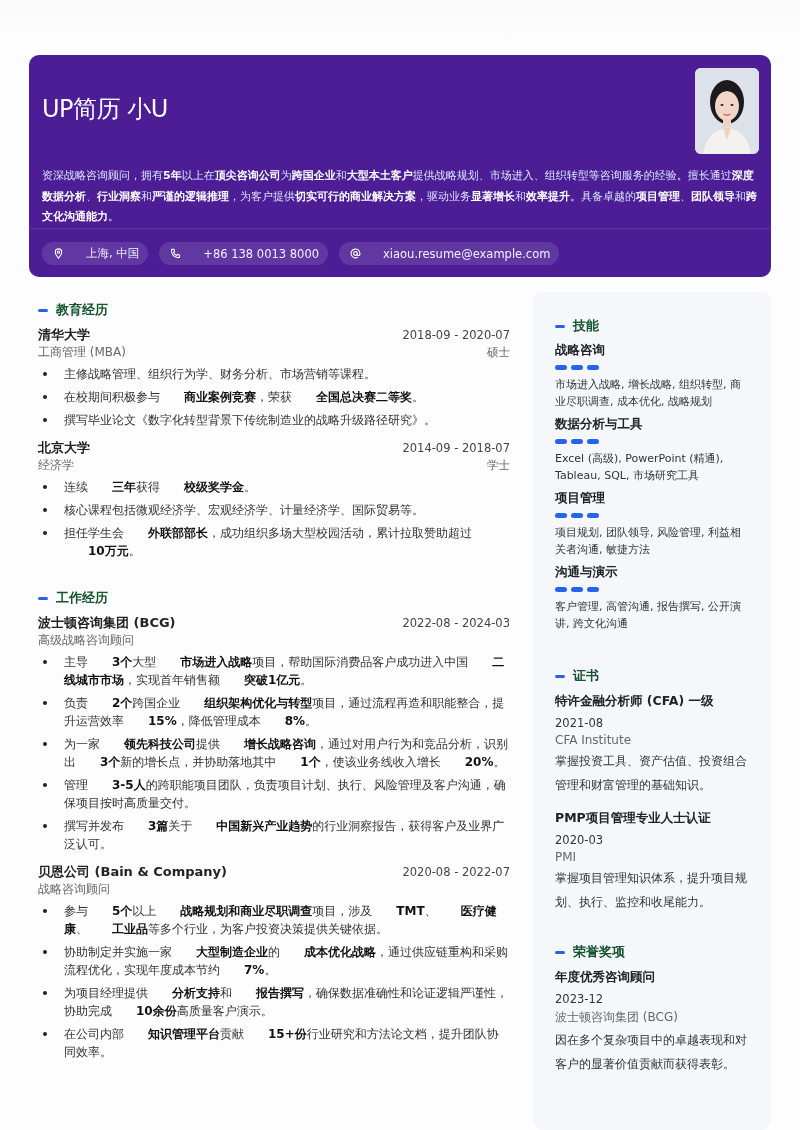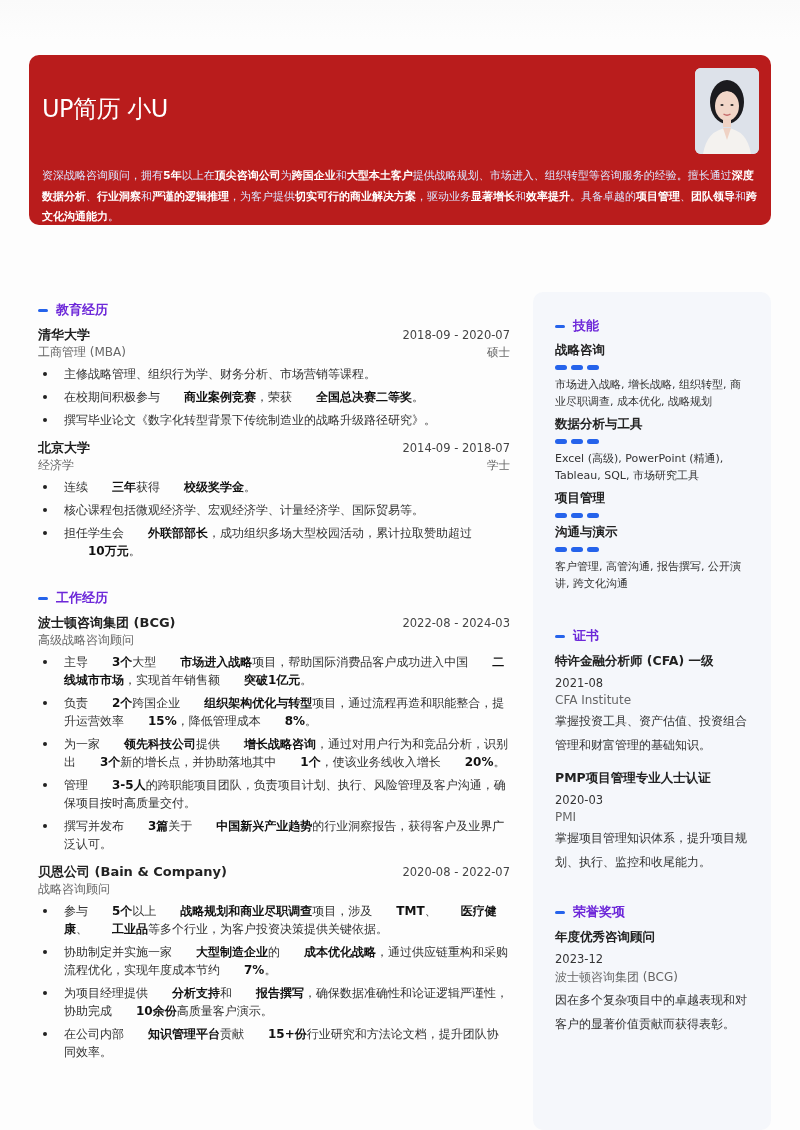--- a/index.html
+++ b/index.html
@@ -1,30 +1,30 @@
 <!DOCTYPE html>
 <html><head>
 <meta charset="utf-8">
 <style>
   * { box-sizing: border-box; margin: 0; padding: 0; }
   html, body { width: 800px; height: 1130px; background: #fdfdfd; overflow: hidden; }
   body { font-family: "DejaVu Sans", "Liberation Sans", sans-serif; color: #222; position: relative; }
   .topfade { position: absolute; left: 0; top: 0; width: 800px; height: 40px; background: linear-gradient(#fafafa, #fdfdfd); }
-  .header { position: absolute; left: 29px; top: 55px; width: 742px; height: 170px; background: #b91c1c; border-radius: 10px; color: #fff; overflow: hidden; }
+  .header { position: absolute; left: 29px; top: 55px; width: 742px; height: 222px; background: #4c1d95; border-radius: 10px; color: #fff; overflow: hidden; }
   .header .name { position: absolute; left: 13px; top: 38px; font-size: 24px; font-weight: 500; letter-spacing: -0.5px; }
   .header .photo { position: absolute; right: 12px; top: 13px; width: 64px; height: 86px; border-radius: 6px; overflow: hidden; background: linear-gradient(#e7ebf1, #cfd6df); }
   .header .summary { position: absolute; left: 13px; top: 111px; width: 716px; font-size: 11px; line-height: 20.5px; color: #dbe6ff; }
   .header .summary b { color: #fff; font-weight: 700; }
   .header .divider { position: absolute; left: 0; top: 173px; width: 100%; height: 1px; background: rgba(255,255,255,0.12); }
   .header .contacts { position: absolute; left: 13px; top: 187px; display: flex; gap: 11px; }
   .chip { display: flex; align-items: center; gap: 22px; height: 23px; padding: 0 9px 0 11px; border-radius: 12px; background: rgba(255,255,255,0.12); font-size: 11.5px; color: #eef3ff; }
   .chip svg { width: 11px; height: 11px; }
 
   .left { position: absolute; left: 38px; top: 300px; width: 472px; }
-  .section-title { display: flex; align-items: center; gap: 8px; font-size: 13px; font-weight: 700; color: #6d28d9; height: 20px; }
+  .section-title { display: flex; align-items: center; gap: 8px; font-size: 13px; font-weight: 700; color: #14532d; height: 20px; }
   .section-title .bar { width: 10px; height: 3px; background: #2563eb; border-radius: 2px; }
   .entry { margin-top: 6px; }
   .entry-row { display: flex; justify-content: space-between; align-items: baseline; }
   .entry-title { font-size: 13px; font-weight: 700; color: #222; }
   .entry-date { font-size: 11.5px; color: #444; }
   .entry-sub { font-size: 12px; color: #666; }
   .entry-deg { font-size: 11.5px; color: #666; }
   ul.bullets { list-style: none; margin-top: 4px; }
   ul.bullets li { position: relative; padding-left: 26px; font-size: 12px; line-height: 18px; color: #333; margin-bottom: 5px; }
   ul.bullets li::before { content: ""; position: absolute; left: 5px; top: 7px; width: 4px; height: 4px; border-radius: 50%; background: #222; }
@@ -185,20 +185,21 @@
         <span></span>
         <span></span>
       </div>
       <div class="skill-desc">Excel (高级), PowerPoint (精通), Tableau, SQL, 市场研究工具</div>
       <div class="skill-name">项目管理</div>
       <div class="dots">
         <span></span>
         <span></span>
         <span></span>
       </div>
+      <div class="skill-desc">项目规划, 团队领导, 风险管理, 利益相关者沟通, 敏捷方法</div>
       <div class="skill-name">沟通与演示</div>
       <div class="dots">
         <span></span>
         <span></span>
         <span></span>
       </div>
       <div class="skill-desc">客户管理, 高管沟通, 报告撰写, 公开演讲, 跨文化沟通</div>
     </div>
 
   <div class="section-title" style="margin-top:34px">

